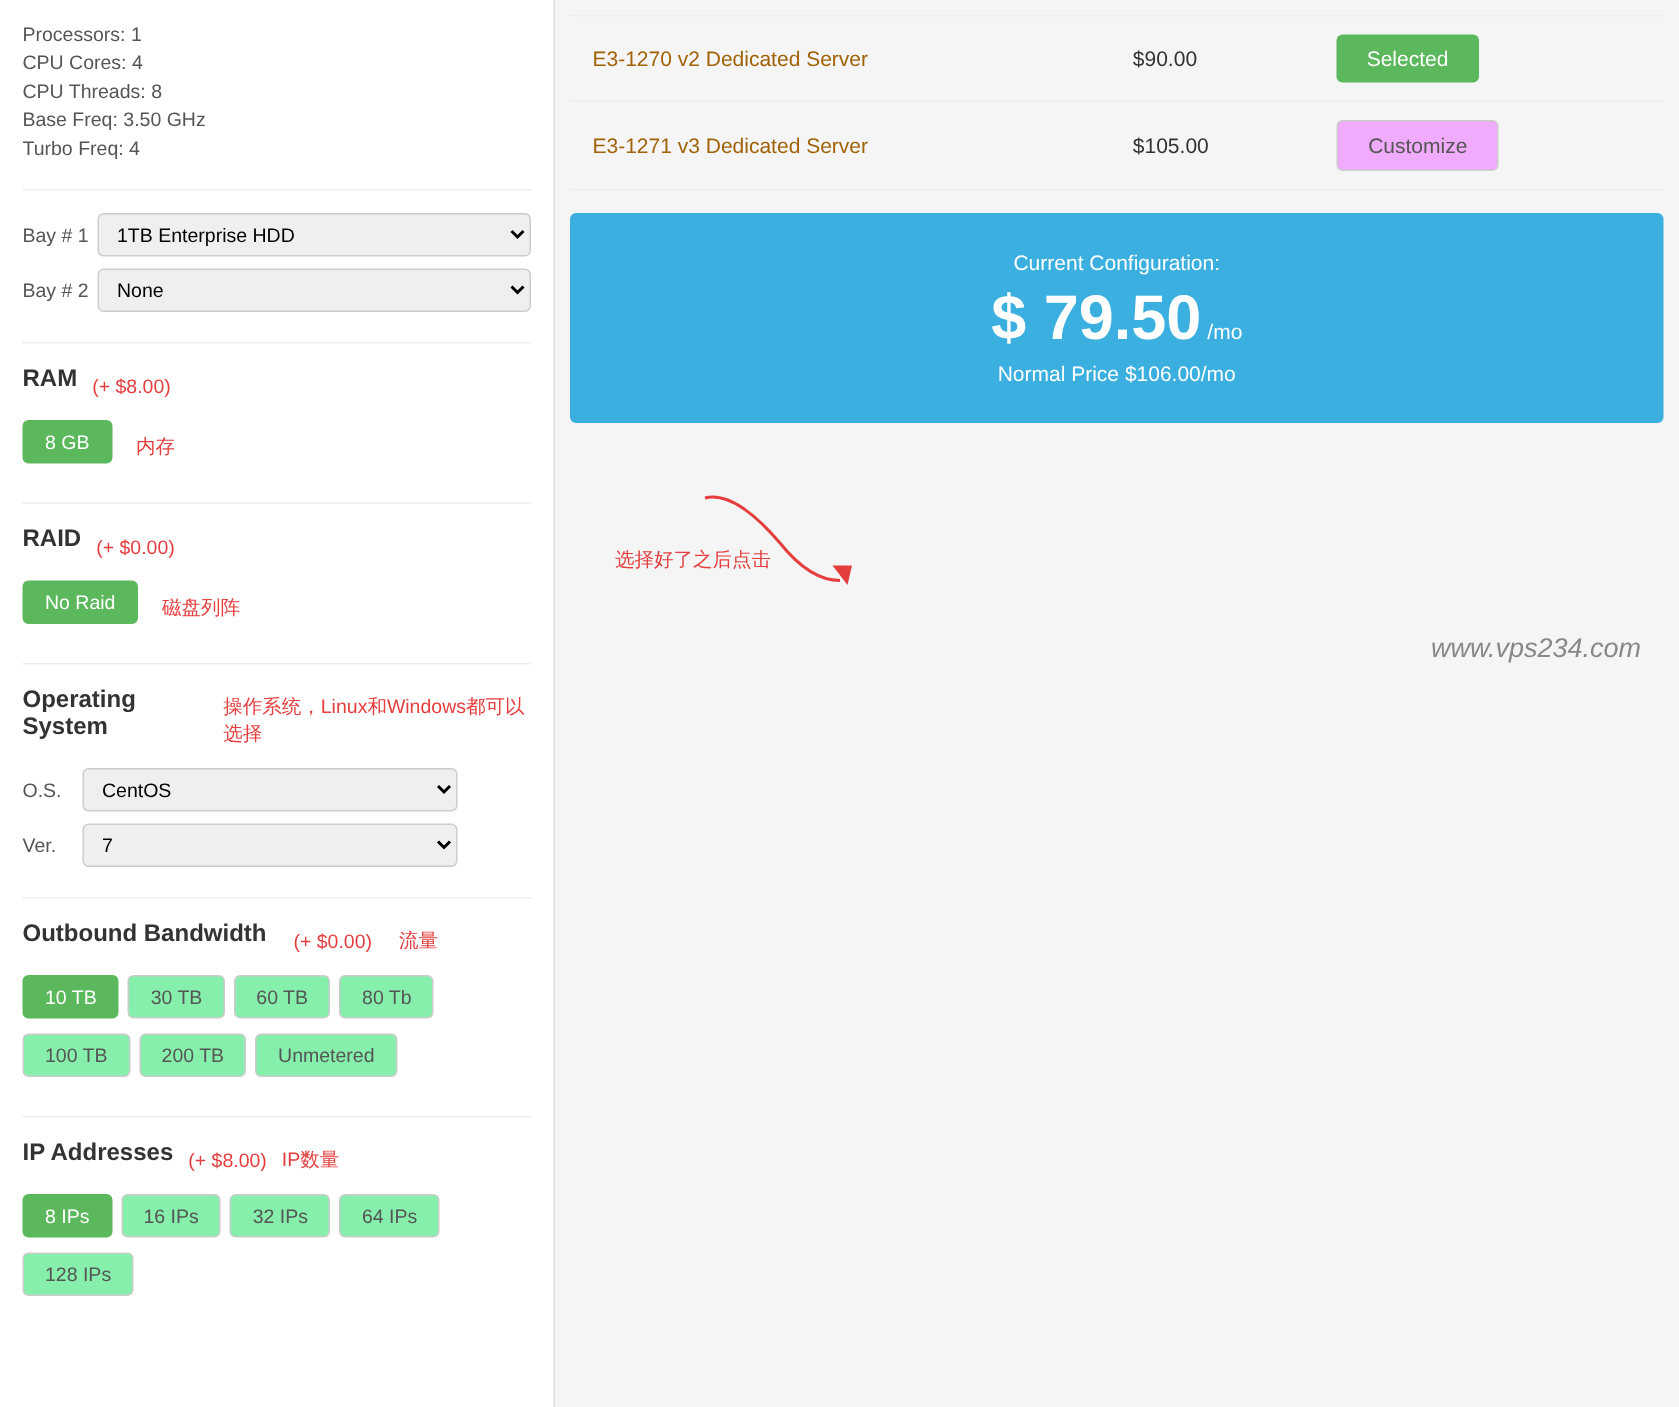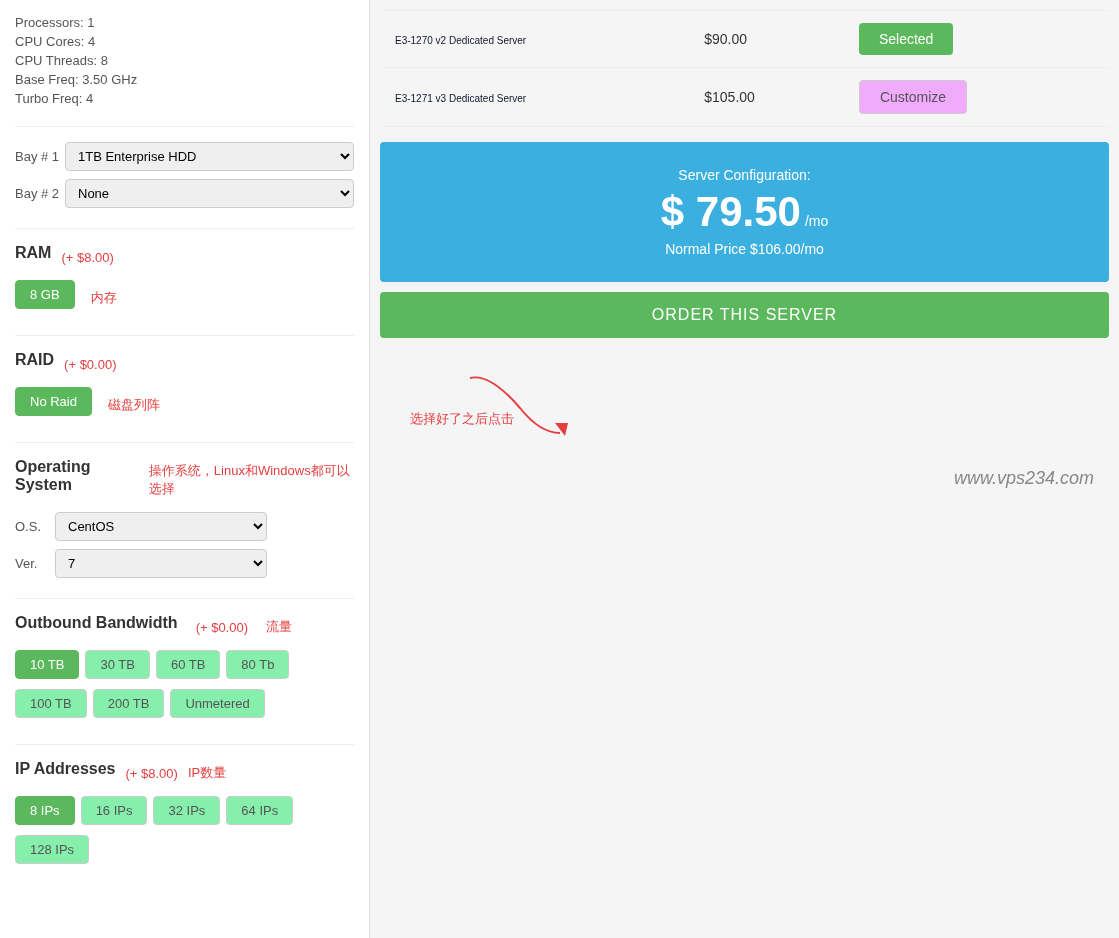--- a/index.html
+++ b/index.html
@@ -16,30 +16,30 @@
     
     .drive-row { display: flex; align-items: center; margin-bottom: 8px; }
     .drive-label { width: 50px; color: #555; font-size: 13px; }
     .drive-select { flex: 1; padding: 5px 8px; border: 1px solid #ccc; border-radius: 4px; font-size: 13px; appearance: auto; }
     .btn-outline { background: #86efac; color: #555; border: 1px solid #ccc; border-radius: 4px; padding: 6px 14px; font-size: 13px; cursor: pointer; margin-right: 6px; margin-bottom: 6px; }
     .btn-active-green { background: #5cb85c; color: #fff; border: 1px solid #5cb85c; border-radius: 4px; padding: 6px 14px; font-size: 13px; cursor: pointer; margin-right: 6px; margin-bottom: 6px; }
 
     
     .os-row { display: flex; align-items: center; margin-bottom: 8px; }
     .os-label { width: 40px; color: #555; font-size: 13px; }
-    .os-select { width: 212px; padding: 5px 8px; border: 1px solid #ccc; border-radius: 4px; font-size: 13px; appearance: auto; }
+    .os-select { width: 250px; padding: 5px 8px; border: 1px solid #ccc; border-radius: 4px; font-size: 13px; appearance: auto; }
 
     
     .btn-row { display: flex; flex-wrap: wrap; margin-bottom: 4px; }
 
     
     .server-table { width: 100%; border-collapse: collapse; margin-bottom: 15px; }
     .server-table td { padding: 12px 15px; border-bottom: 1px solid #eee; vertical-align: middle; }
     .server-table tr:first-child td { border-top: 1px solid #eee; }
-    .server-name { font-size: 10px; color: #0f172a; }
+    .server-name { font-size: 14px; color: #a16207; }
     .server-price { font-size: 14px; color: #333; }
 
     .btn-selected { background: #5cb85c; color: #fff; border: none; border-radius: 4px; padding: 8px 20px; font-size: 14px; cursor: pointer; white-space: nowrap; }
     .btn-customize { background: #f0abfc; color: #555; border: 1px solid #ccc; border-radius: 4px; padding: 8px 20px; font-size: 14px; cursor: pointer; white-space: nowrap; }
 
     
     .annotation { color: #e53e3e; font-size: 13px; }
 
     
     .config-box { background: #3aafe0; color: #fff; border-radius: 4px; padding: 25px 20px; text-align: center; margin-bottom: 10px; }
@@ -229,30 +229,29 @@
           </td>
           <td>
             <button class="btn-customize">Customize</button>
           </td>
         </tr>
       </tbody>
     </table>
 
     
     <div class="config-box">
-      <div class="config-label">Server Configuration:</div>
+      <div class="config-label">Current Configuration:</div>
       <div style="display:flex; align-items:baseline; justify-content:center; gap:4px;">
         <span class="config-price">$ 79.50</span>
         <span class="config-per-mo">/mo</span>
       </div>
       <div class="config-normal">Normal Price $106.00/mo</div>
     </div>
 
     
-    <button class="btn-order">ORDER THIS SERVER</button>
 
     
     <div class="arrow-area">
       <div style="position:relative; width:100%; height:120px;">
         <span class="annotation" style="position:absolute; left:30px; bottom:30px;">选择好了之后点击</span>
 
         <svg style="position:absolute; left:80px; bottom:10px; width:120px; height:80px;" viewBox="0 0 120 80">
           <path d="M 10,10 Q 30,5 60,40 Q 80,65 100,65" stroke="#e53e3e" stroke-width="2" fill="none"></path>
           <polygon points="95,55 105,68 108,55" fill="#e53e3e"></polygon>
         </svg>

